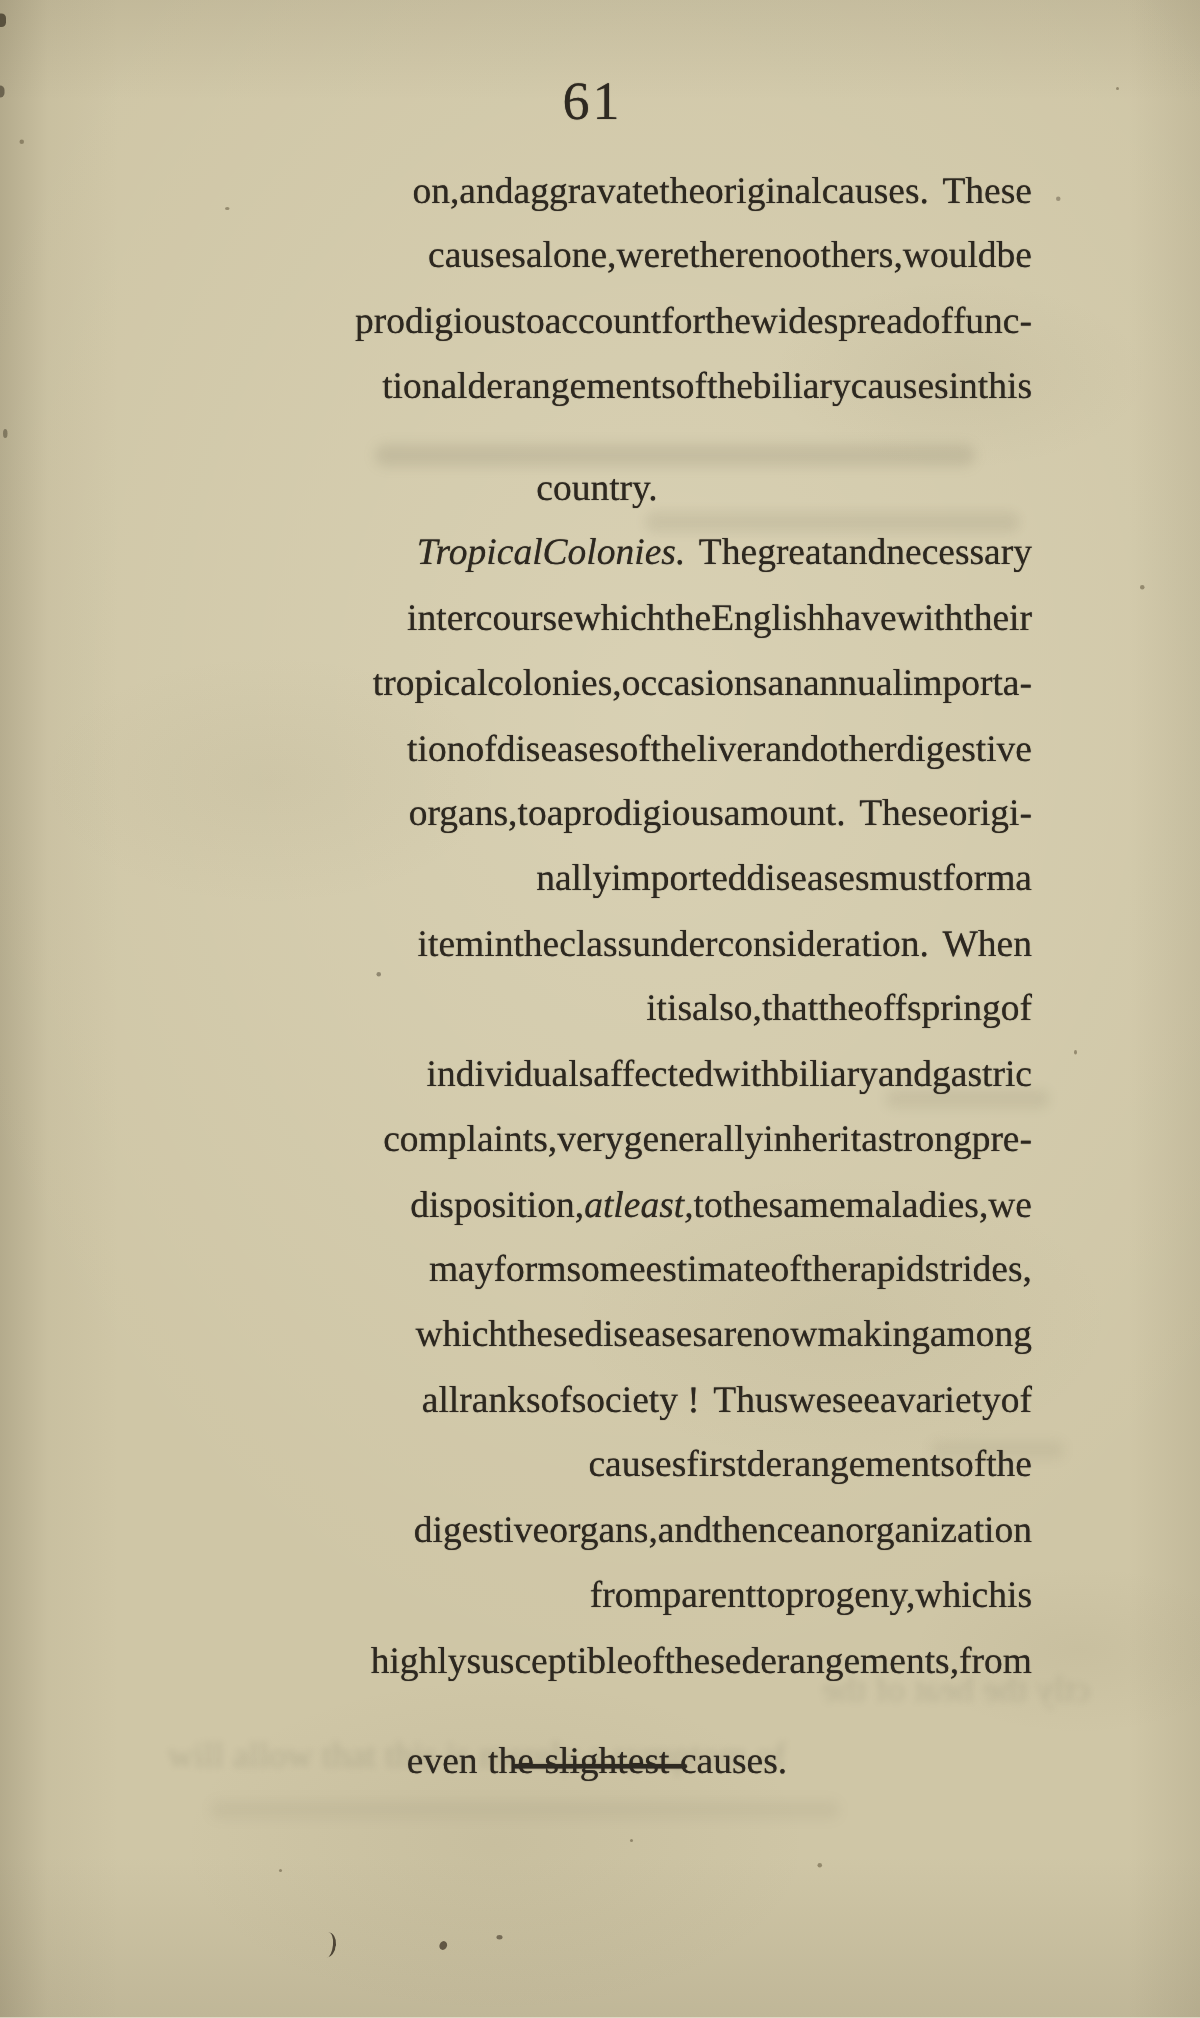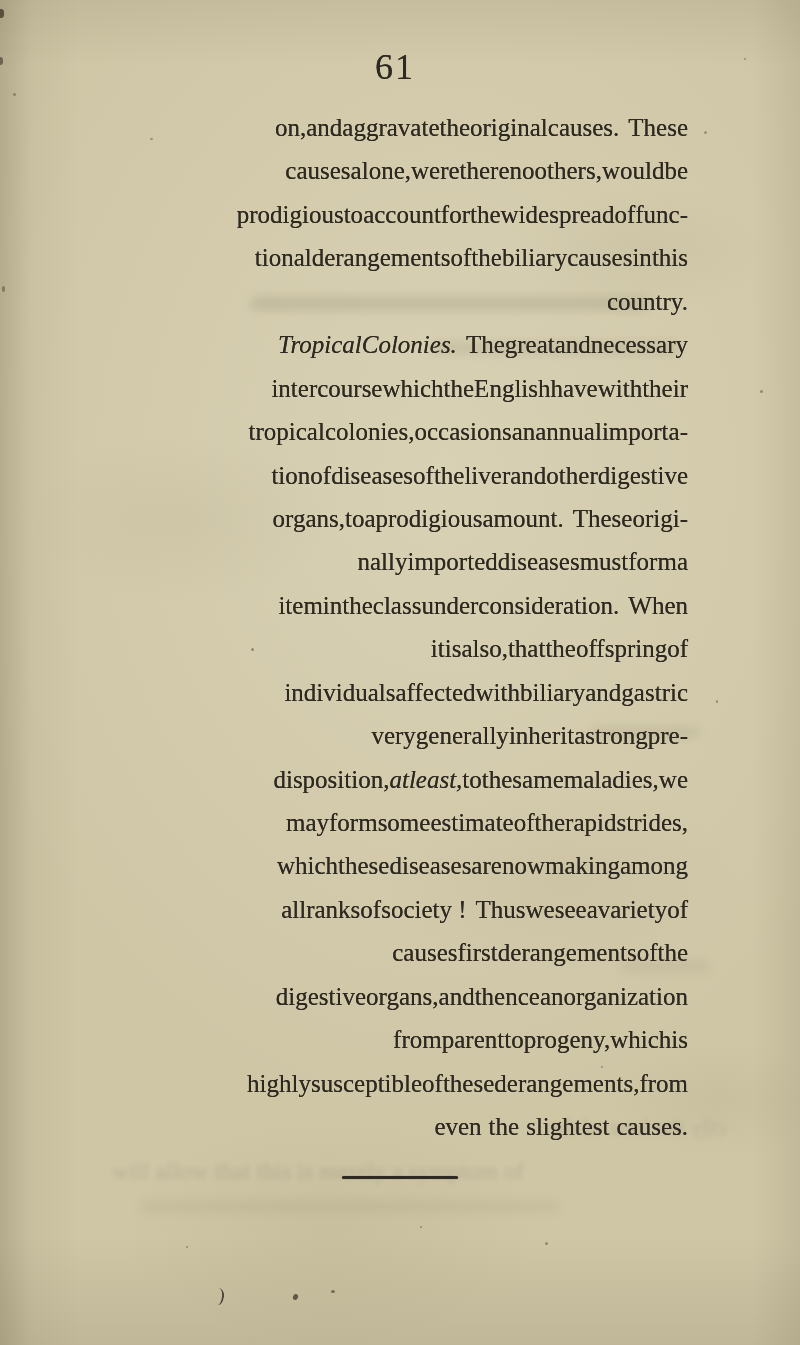--- a/index.html
+++ b/index.html
@@ -35,21 +35,21 @@
   }
   .text-block {
     position: absolute; left: 108px; top: 106px; width: 580px;
     font-size: 25px; color: #2d2820;
     text-shadow: 0 0 0.6px rgba(45,40,32,0.85);
   }
   .line {
     display: flex; justify-content: flex-end;
     height: 43.45px; line-height: 43.45px; white-space: nowrap;
   }
-  .line.flush { justify-content: flex-end; gap: 7px; }
+  .line.flush { justify-content: center; gap: 7px; margin-top: 24px; }
   .line span.it { font-style: italic; }
   .line span.sg { margin-right: 9px; }
   .end-rule {
     position: absolute; left: 342px; top: 1176px; width: 116px; height: 2.5px;
     background: #2e2a22; border-radius: 2px;
     box-shadow: 0 0 1px rgba(46,42,34,0.6);
   }
   
   .ghost {
     position: absolute; color: rgba(104,104,82,0.55);
@@ -230,20 +230,21 @@
       </div>
       <div class="line">
         <span>individuals</span>
         <span>affected</span>
         <span>with</span>
         <span>biliary</span>
         <span>and</span>
         <span>gastric</span>
       </div>
       <div class="line">
+        <span>complaints,</span>
         <span>very</span>
         <span>generally</span>
         <span>inherit</span>
         <span>a</span>
         <span>strong</span>
         <span>pre-</span>
       </div>
       <div class="line">
         <span>disposition,</span>
         <span class="it">at</span>

